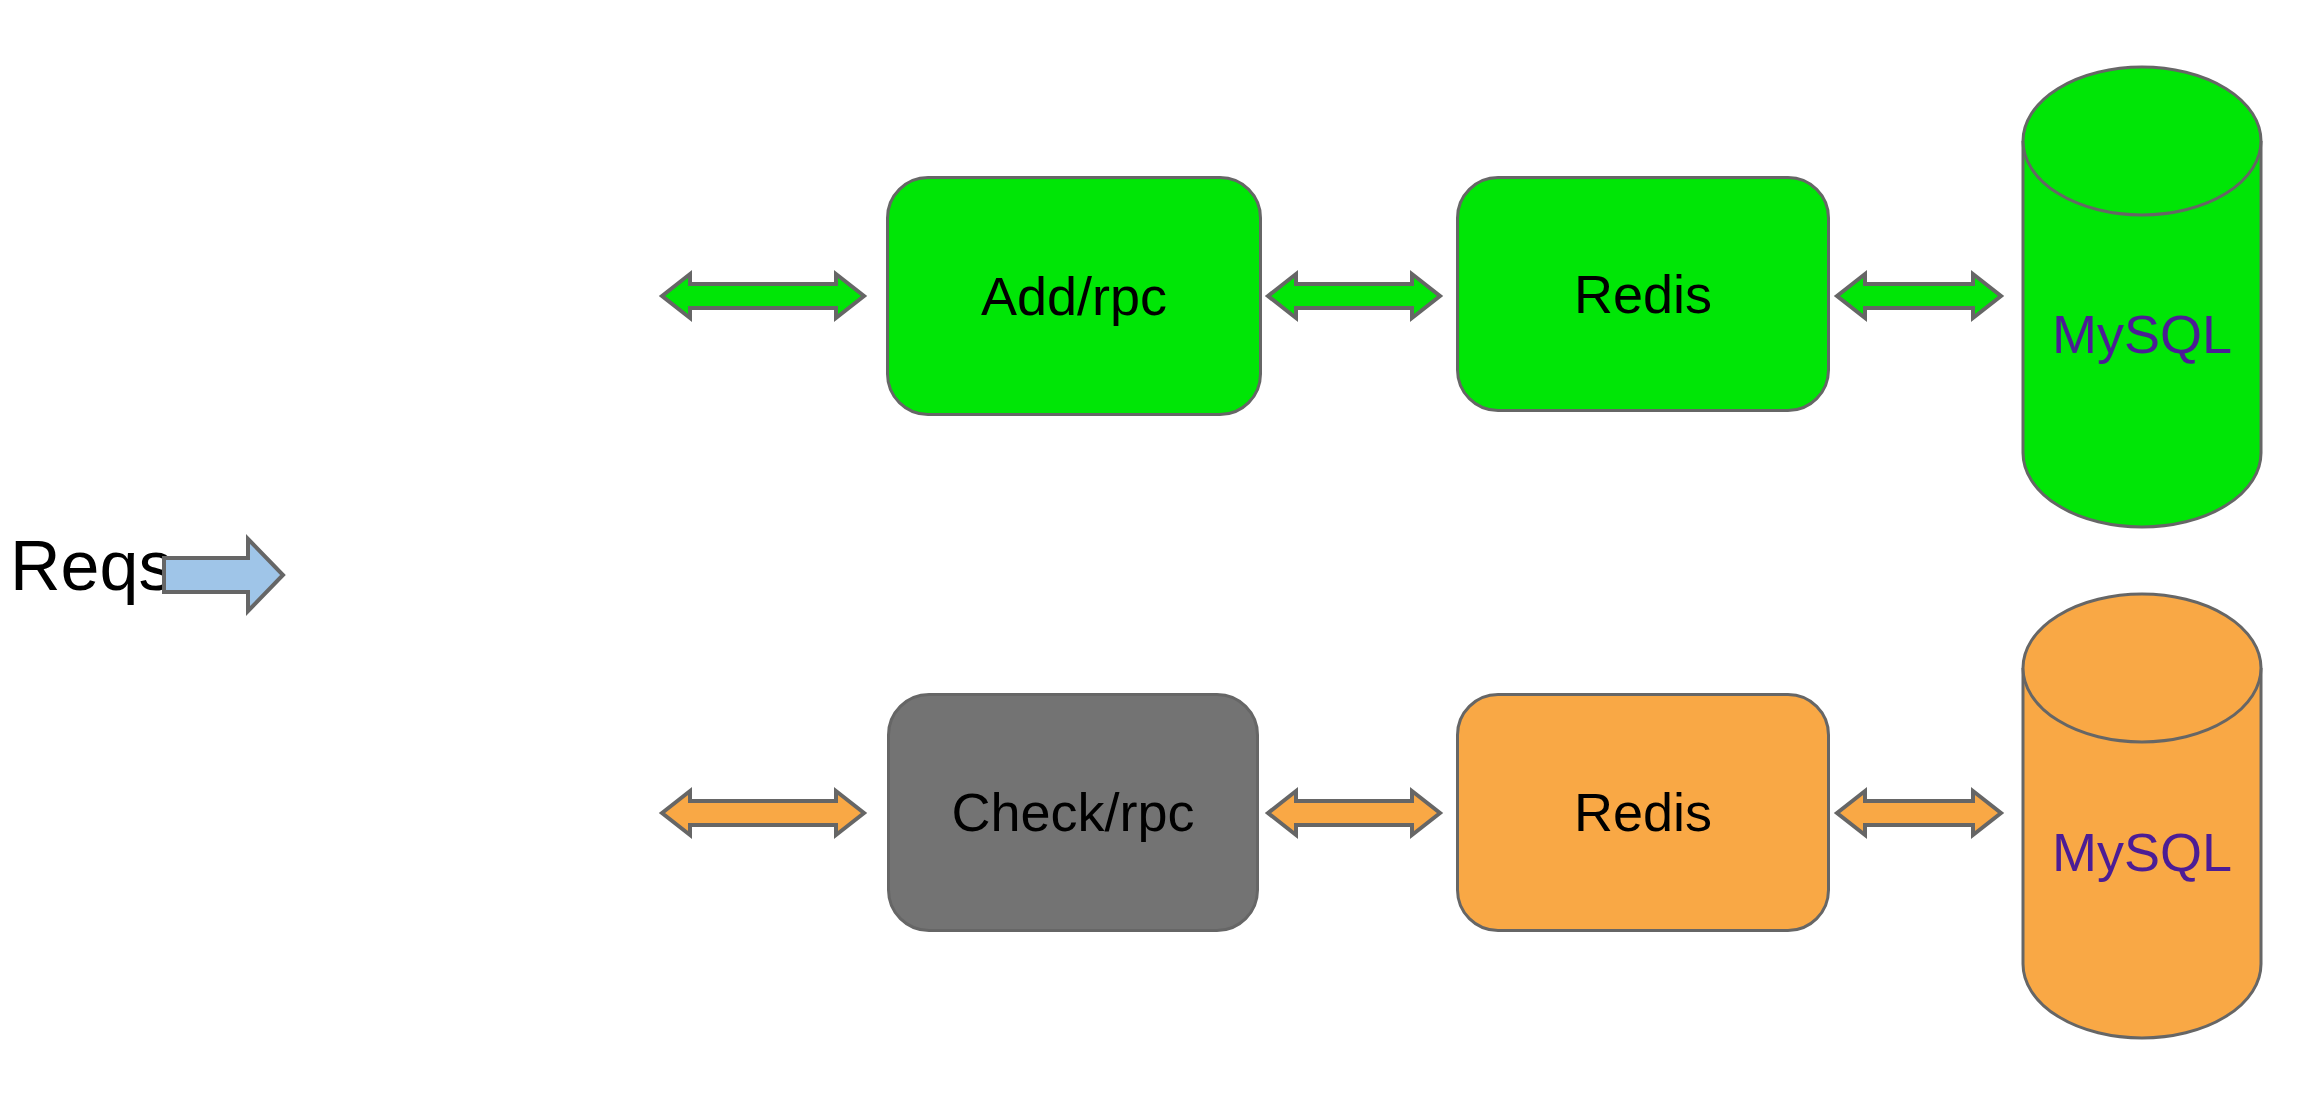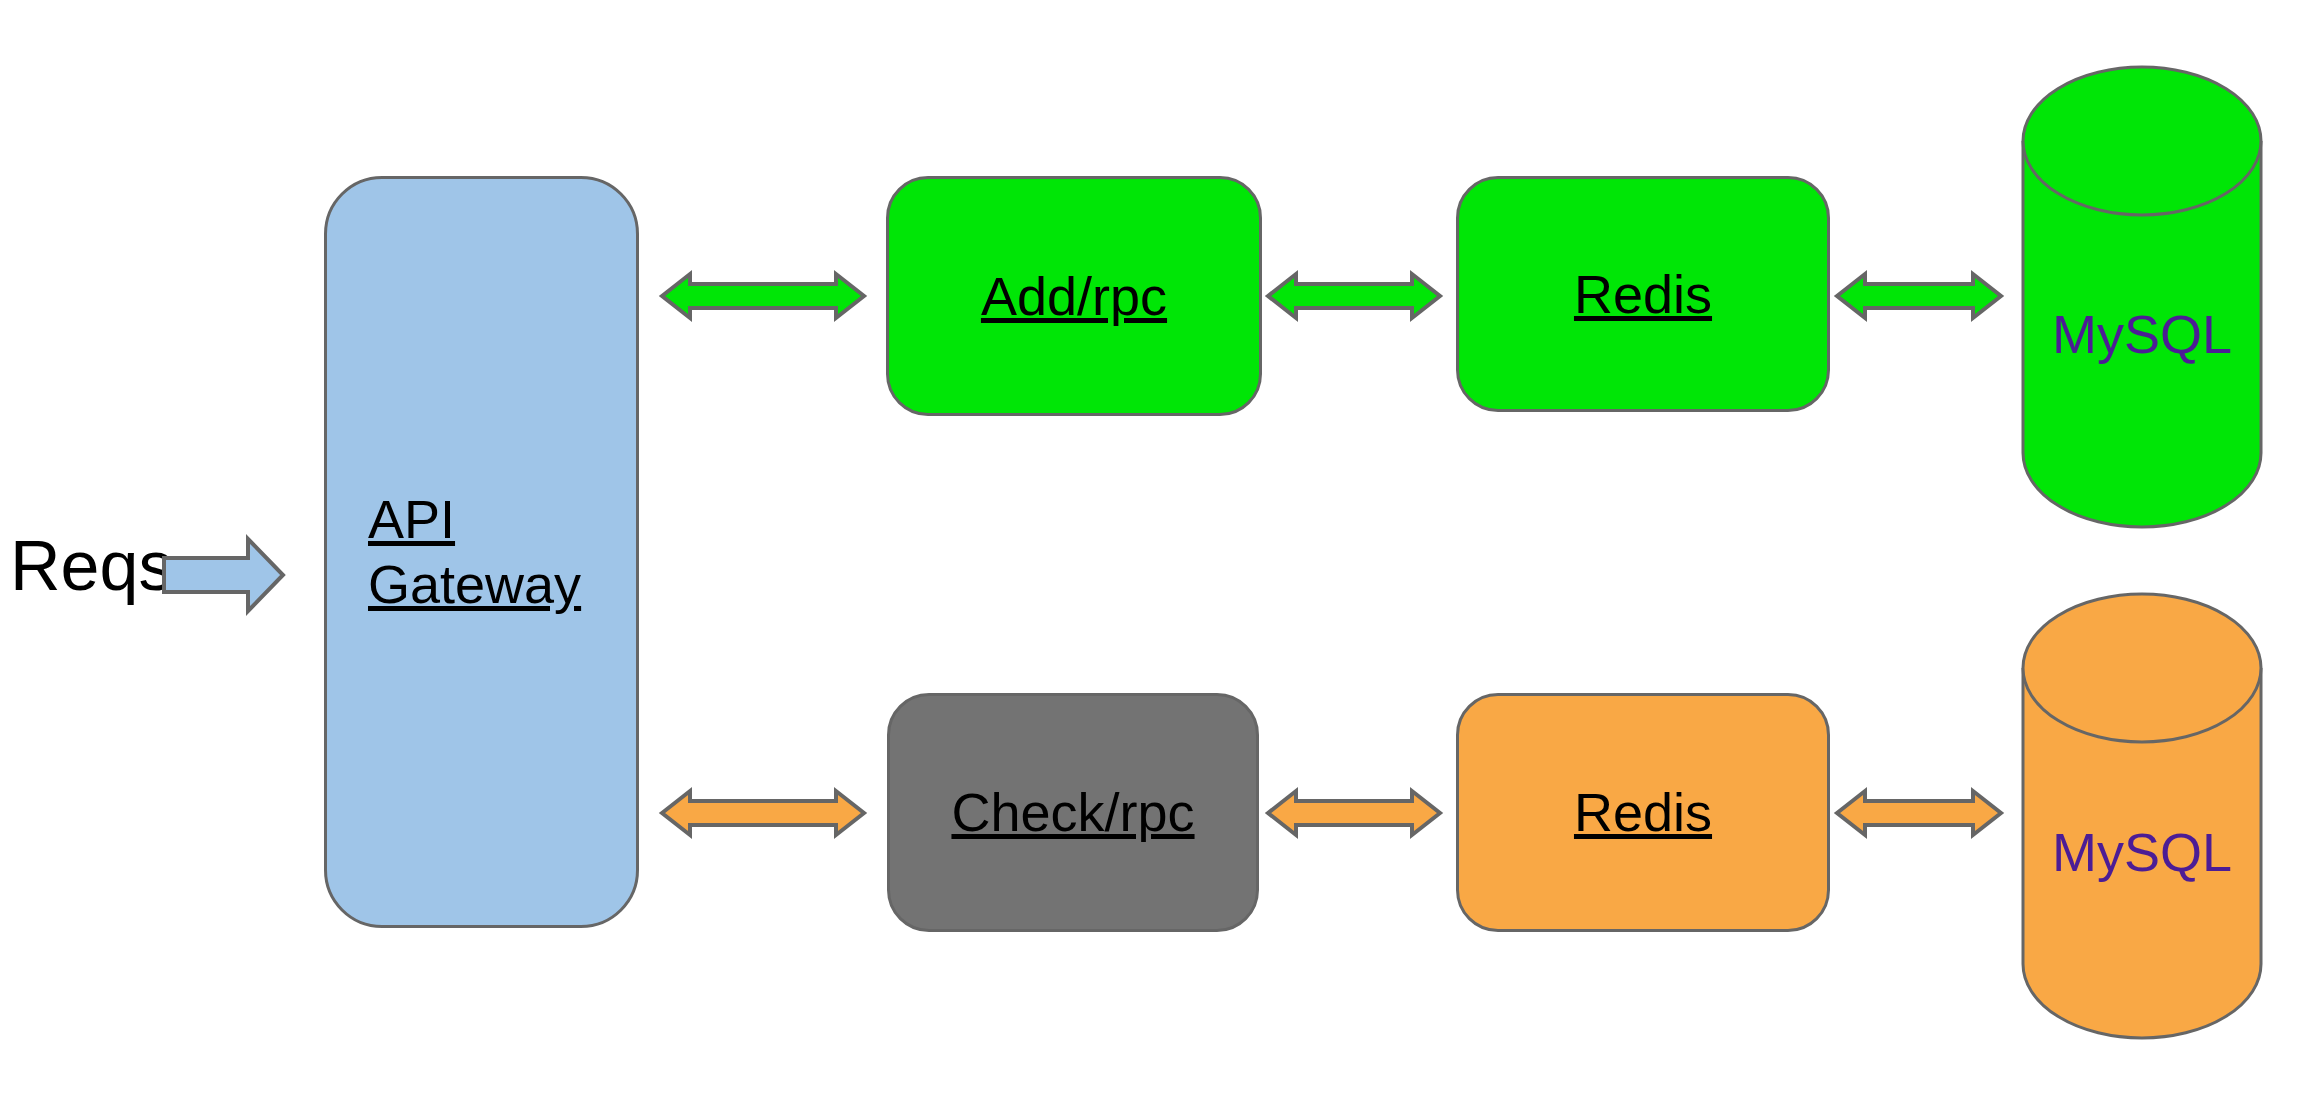--- a/index.html
+++ b/index.html
@@ -14,21 +14,20 @@
   .abs{position:absolute;}
   .node{
     box-sizing:border-box;
     border:3px solid #666666;
     display:flex;
     align-items:center;
     justify-content:center;
     font-size:54px;
     line-height:65px;
     color:#000;
-    text-decoration:underline;
   }
   .rounded-lg{border-radius:58px;}
   .rounded{border-radius:42px;}
   .gateway-text{
     text-align:left;
     white-space:pre-line;
   }
   .plain-label{
     font-size:70px;
     line-height:65px;
@@ -50,24 +49,20 @@
 <body>
 
 <div id="canvas">
 
   <div class="abs plain-label" style="left:10px; top:534px;">Reqs</div>
 
   <svg class="abs" style="left:162px; top:536px;" width="124" height="78" viewBox="0 0 124 78">
     <polygon points="2,22 86,22 86,3 121,39 86,75 86,56 2,56" stroke="#666666" stroke-width="4" fill="#9fc5e8"></polygon>
   </svg>
 
-  <div class="abs node rounded-lg" style="left: 324px; top: 176px; width: 315px; height: 752px; justify-content: flex-start; padding-left: 41px; background-color: rgb(159, 197, 232);">
-    <div class="gateway-text">API
-Gateway</div>
-  </div>
 
   <svg class="abs" style="left:660px; top:271px;" width="206" height="50" viewBox="0 0 206 50">
     <polygon points="2,25 30,3 30,13 176,13 176,3 204,25 176,47 176,37 30,37 30,47" stroke="#666666" stroke-width="4" fill="#00e606"></polygon>
   </svg>
 
   <div class="abs node rounded" style="left: 886px; top: 176px; width: 376px; height: 240px; background-color: rgb(0, 230, 6);">
     <span>Add/rpc</span>
   </div>
 
   <svg class="abs" style="left:1266px; top:271px;" width="176" height="50" viewBox="0 0 176 50">

